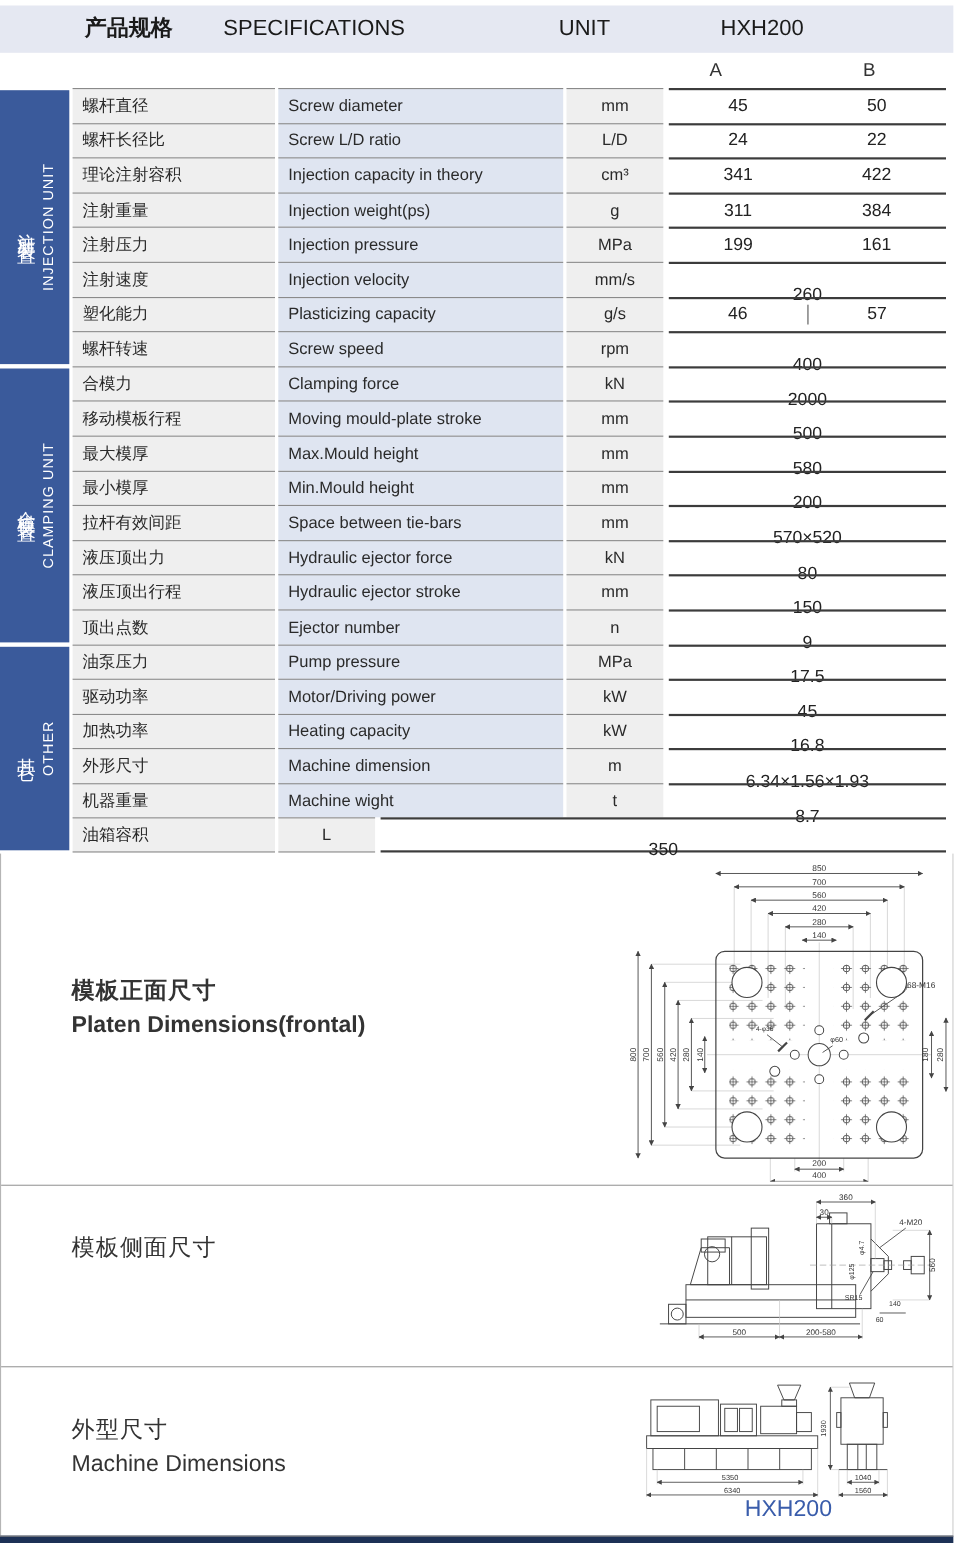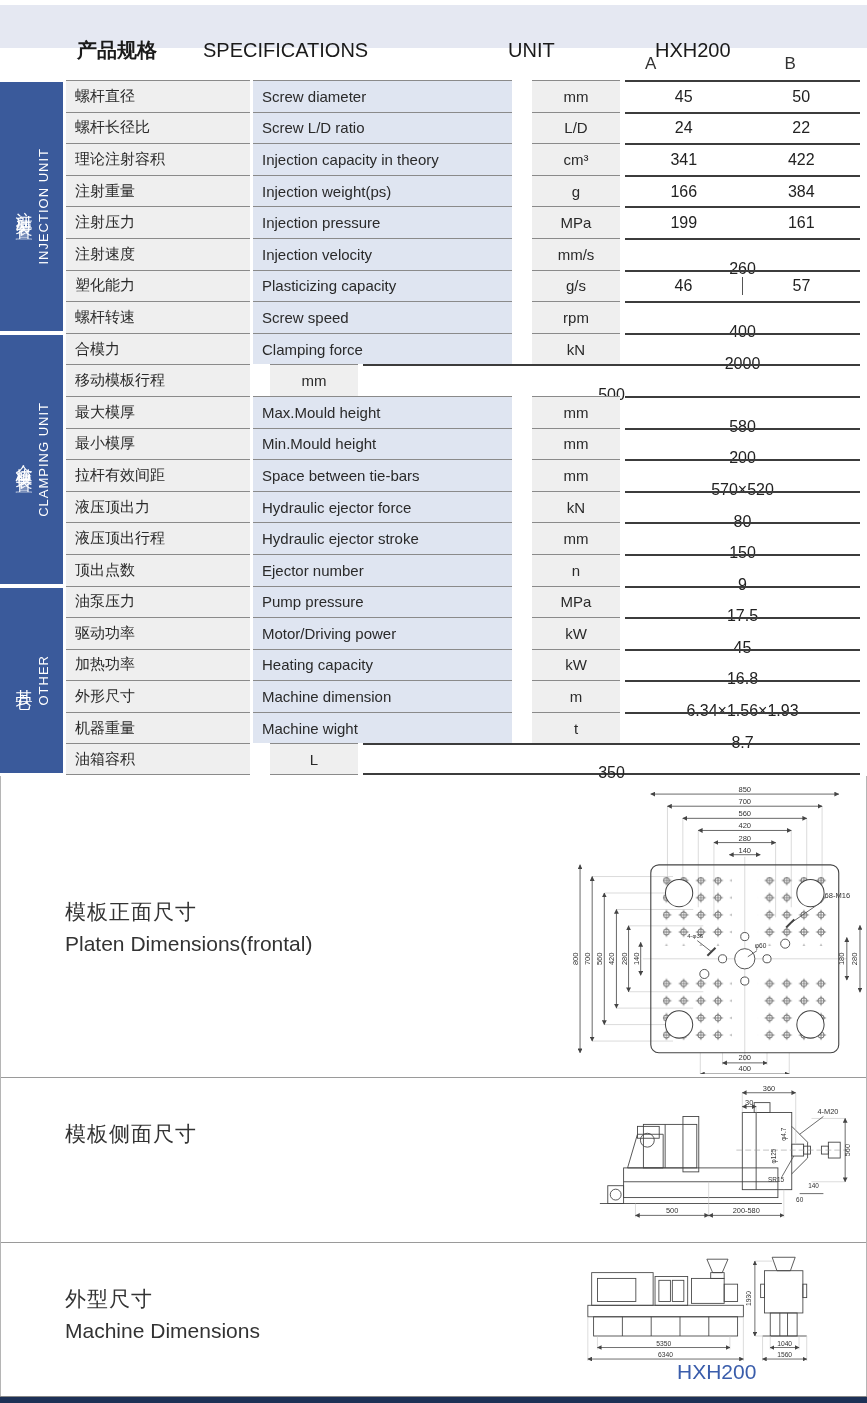--- a/index.html
+++ b/index.html
@@ -1,60 +1,60 @@
 <!DOCTYPE html>
 <html><head>
 <meta charset="utf-8">
 <style>
   html,body{margin:0;padding:0;background:#fff;}
   .page{position:relative;width:867px;height:1403px;background:#fff;overflow:hidden;
         font-family:"Liberation Sans",sans-serif;color:#222;}
 
   
   .hdr{position:absolute;top:5px;left:0;width:867px;height:43px;background:#e5e8f2;}
-  .hdr span{position:absolute;top:0;height:50px;line-height:43px;font-size:20px;color:#1a1a1a;margin-top:24px;}
+  .hdr span{position:absolute;top:0;height:50px;line-height:43px;font-size:20px;color:#1a1a1a;}
   .h-cn{left:77px;font-weight:bold;}
   .h-spec{left:203px;}
   .h-unit{left:508px;}
   .h-model{left:655px;}
 
   .ab-hdr{position:absolute;top:48px;left:581px;width:279px;height:32px;display:flex;}
   .ab-hdr span{flex:1;text-align:center;line-height:32px;font-size:17px;color:#333;}
 
   
   .spec-table{position:absolute;top:80px;left:0;width:860px;}
   .section{display:flex;}
   .side{width:63px;background:#3a5a9b;margin:2px 0;display:flex;align-items:center;justify-content:center;}
   .side-inner{display:flex;flex-direction:row;align-items:center;}
   .v-cn{writing-mode:vertical-rl;font-size:17px;letter-spacing:4px;color:#fff;}
   .v-en{writing-mode:vertical-rl;transform:rotate(180deg);font-size:13px;letter-spacing:1px;color:#fff;}
   .rows{flex:1;}
   .row{display:flex;height:31.6px;}
   .c1,.c2,.c3,.c4{display:flex;align-items:center;border-top:1px solid #8a8a8a;box-sizing:border-box;}
   .c1{width:184px;margin-left:3px;background:#efefef;padding-left:9px;}
   .c2{width:259px;margin-left:3px;background:#dfe5f1;padding-left:9px;}
-  .c3{width:88px;margin-left:20px;background:#efefef;justify-content:center;}
+  .c3{width:88px;margin-left:3px;background:#efefef;justify-content:center;}
   .c4{flex:1;margin-left:5px;border-top:2px solid #3c3c3c;}
   .c1 span,.c2 span{font-size:15px;color:#2a2a2a;}
   .c3 span{font-size:15px;color:#2a2a2a;}
   .vh{flex:1;display:flex;align-items:center;justify-content:center;font-size:16px;}
   .vs{flex:1;display:flex;align-items:center;justify-content:center;font-size:16px;margin-top:28px;}
   .divided .vh:first-child{border-right:1px solid #555;}
   .row-last .c1,.row-last .c2,.row-last .c3{border-bottom:1px solid #8a8a8a;}
   .row-last .c4{border-bottom:2px solid #3c3c3c;text-align:right;}
 
   
   .panels{position:absolute;top:776px;left:0;width:867px;height:620px;
           border-left:1px solid #b5b5b5;border-right:1px solid #b5b5b5;box-sizing:border-box;}
   .panel{position:relative;box-sizing:border-box;}
   .p1{height:301px;}
   .p2{height:165px;border-top:1px solid #9a9a9a;}
   .p3{height:110px;border-top:1px solid #9a9a9a;}
   .p-title{position:absolute;left:64px;}
-  .p1 .p-title{top:122px;}
+  .p1 .p-title{top:110px;font-weight:bold;}
   .p2 .p-title{top:42px;}
   .p3 .p-title{top:42px;}
   .pt-cn{font-size:21px;color:#333;display:block;margin-bottom:6px;letter-spacing:1px;}
   .pt-en{font-size:21px;color:#333;display:block;}
   .draw{position:absolute;}
   .d1{top:10px;right:0;}
   .d2{top:4px;right:6px;}
   .d3{top:12px;right:42px;}
   svg{display:block;}
   svg text{font-family:"Liberation Sans",sans-serif;fill:#333;}
@@ -138,21 +138,21 @@
           <div class="c1">
               <span>注射重量</span>
             </div>
           <div class="c2">
               <span>Injection weight(ps)</span>
             </div>
           <div class="c3">
               <span>g</span>
             </div>
           <div class="c4">
-            <span class="vh">166</span>
+            <span class="vh">311</span>
             <span class="vh">384</span>
           </div>
         </div>
         <div class="row">
           <div class="c1">
               <span>注射压力</span>
             </div>
           <div class="c2">
               <span>Injection pressure</span>
             </div>
@@ -228,20 +228,23 @@
           <div class="c3">
               <span>kN</span>
             </div>
           <div class="c4">
               <span class="vs">2000</span>
             </div>
         </div>
         <div class="row">
           <div class="c1">
               <span>移动模板行程</span>
+            </div>
+          <div class="c2">
+              <span>Moving mould-plate stroke</span>
             </div>
           <div class="c3">
               <span>mm</span>
             </div>
           <div class="c4">
               <span class="vs">500</span>
             </div>
         </div>
         <div class="row">
           <div class="c1">

